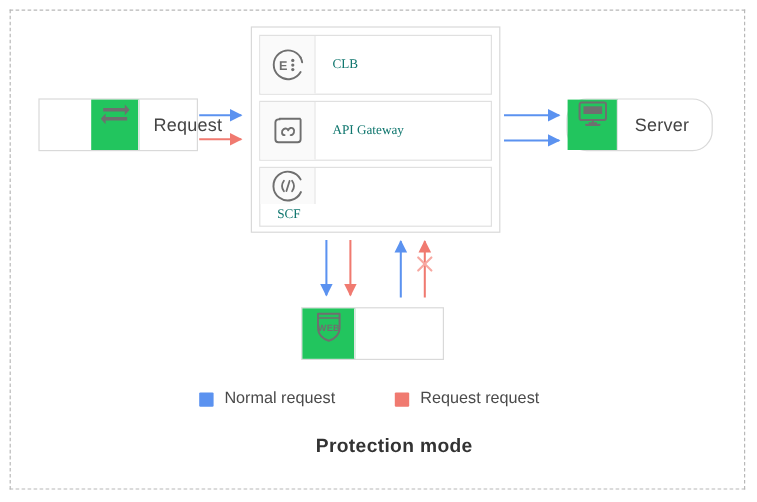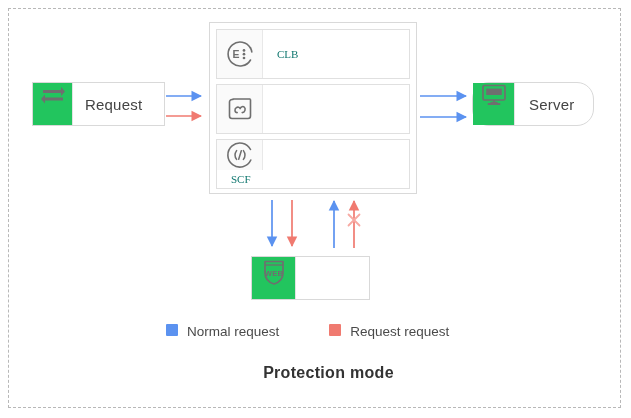--- a/index.html
+++ b/index.html
@@ -62,20 +62,21 @@
     box-sizing: border-box;
     white-space: nowrap;
   }
 
   
   #node-request {
     left: 32px;
     top: 82px;
     width: 133px;
     height: 44px;
+    padding-left: 43px;
   }
   #node-request .icon-cell { width: 40px; min-width: 40px; }
   #node-request .label-cell { padding-left: 12px; }
 
   
   #node-server {
     left: 472px;
     top: 82px;
     width: 122px;
     height: 44px;
@@ -152,21 +153,21 @@
     position: absolute;
     left: 166px;
     top: 322px;
     width: 300px;
     height: 18px;
     display: flex;
     align-items: center;
   }
   .legend-item {
     display: flex;
-    align-items: flex-start;
+    align-items: flex-end;
     white-space: nowrap;
   }
   .legend-item + .legend-item { margin-left: 50px; }
   .legend-swatch {
     width: 12px;
     height: 12px;
     border-radius: 1px;
     margin-right: 9px;
     flex: 0 0 auto;
   }
@@ -224,20 +225,21 @@
       <div class="label-cell">CLB</div>
     </div>
 
     <div class="service-row">
       <div class="icon-cell">
         <svg class="icon-svg" width="30" height="30" viewBox="0 0 30 30" aria-hidden="true">
           <path d="M8 5 L25 5 M25.5 5.8 L25.5 22 A2.5 2.5 0 0 1 23 24.5 L7 24.5 A2.5 2.5 0 0 1 4.5 22 L4.5 8 A2.5 2.5 0 0 1 7 5.5 L8 5.5" fill="none" stroke="#6f6f6f" stroke-width="1.6" stroke-linecap="round" stroke-linejoin="round"></path>
           <path d="M12.2 18.6 C9.6 18.6 9.2 15 11.4 13.6 C12.9 12.6 14.6 13.3 15.2 14.6 C15.9 12.4 18.2 12.1 19.4 13.3 C20.9 14.8 20 18.6 17.2 18.6" fill="none" stroke="#6f6f6f" stroke-width="1.55" stroke-linecap="round" stroke-linejoin="round"></path>
         </svg>
       </div>
+      <div class="label-cell">API Gateway</div>
     </div>
 
     <div class="service-row">
       <div class="icon-cell">
         <svg class="icon-svg" width="30" height="30" viewBox="0 0 30 30" aria-hidden="true">
           <path d="M25.5 9.5 A12 12 0 1 0 25.8 20" fill="none" stroke="#6f6f6f" stroke-width="1.6" stroke-linecap="round"></path>
           <path d="M11.6 10.6 A7.5 7.5 0 0 0 11.6 19.4" fill="none" stroke="#6f6f6f" stroke-width="1.5" stroke-linecap="round"></path>
           <path d="M18.4 10.6 A7.5 7.5 0 0 1 18.4 19.4" fill="none" stroke="#6f6f6f" stroke-width="1.5" stroke-linecap="round"></path>
           <path d="M16.3 10.8 L13.7 19.2" fill="none" stroke="#6f6f6f" stroke-width="1.5" stroke-linecap="round"></path>
         </svg>

